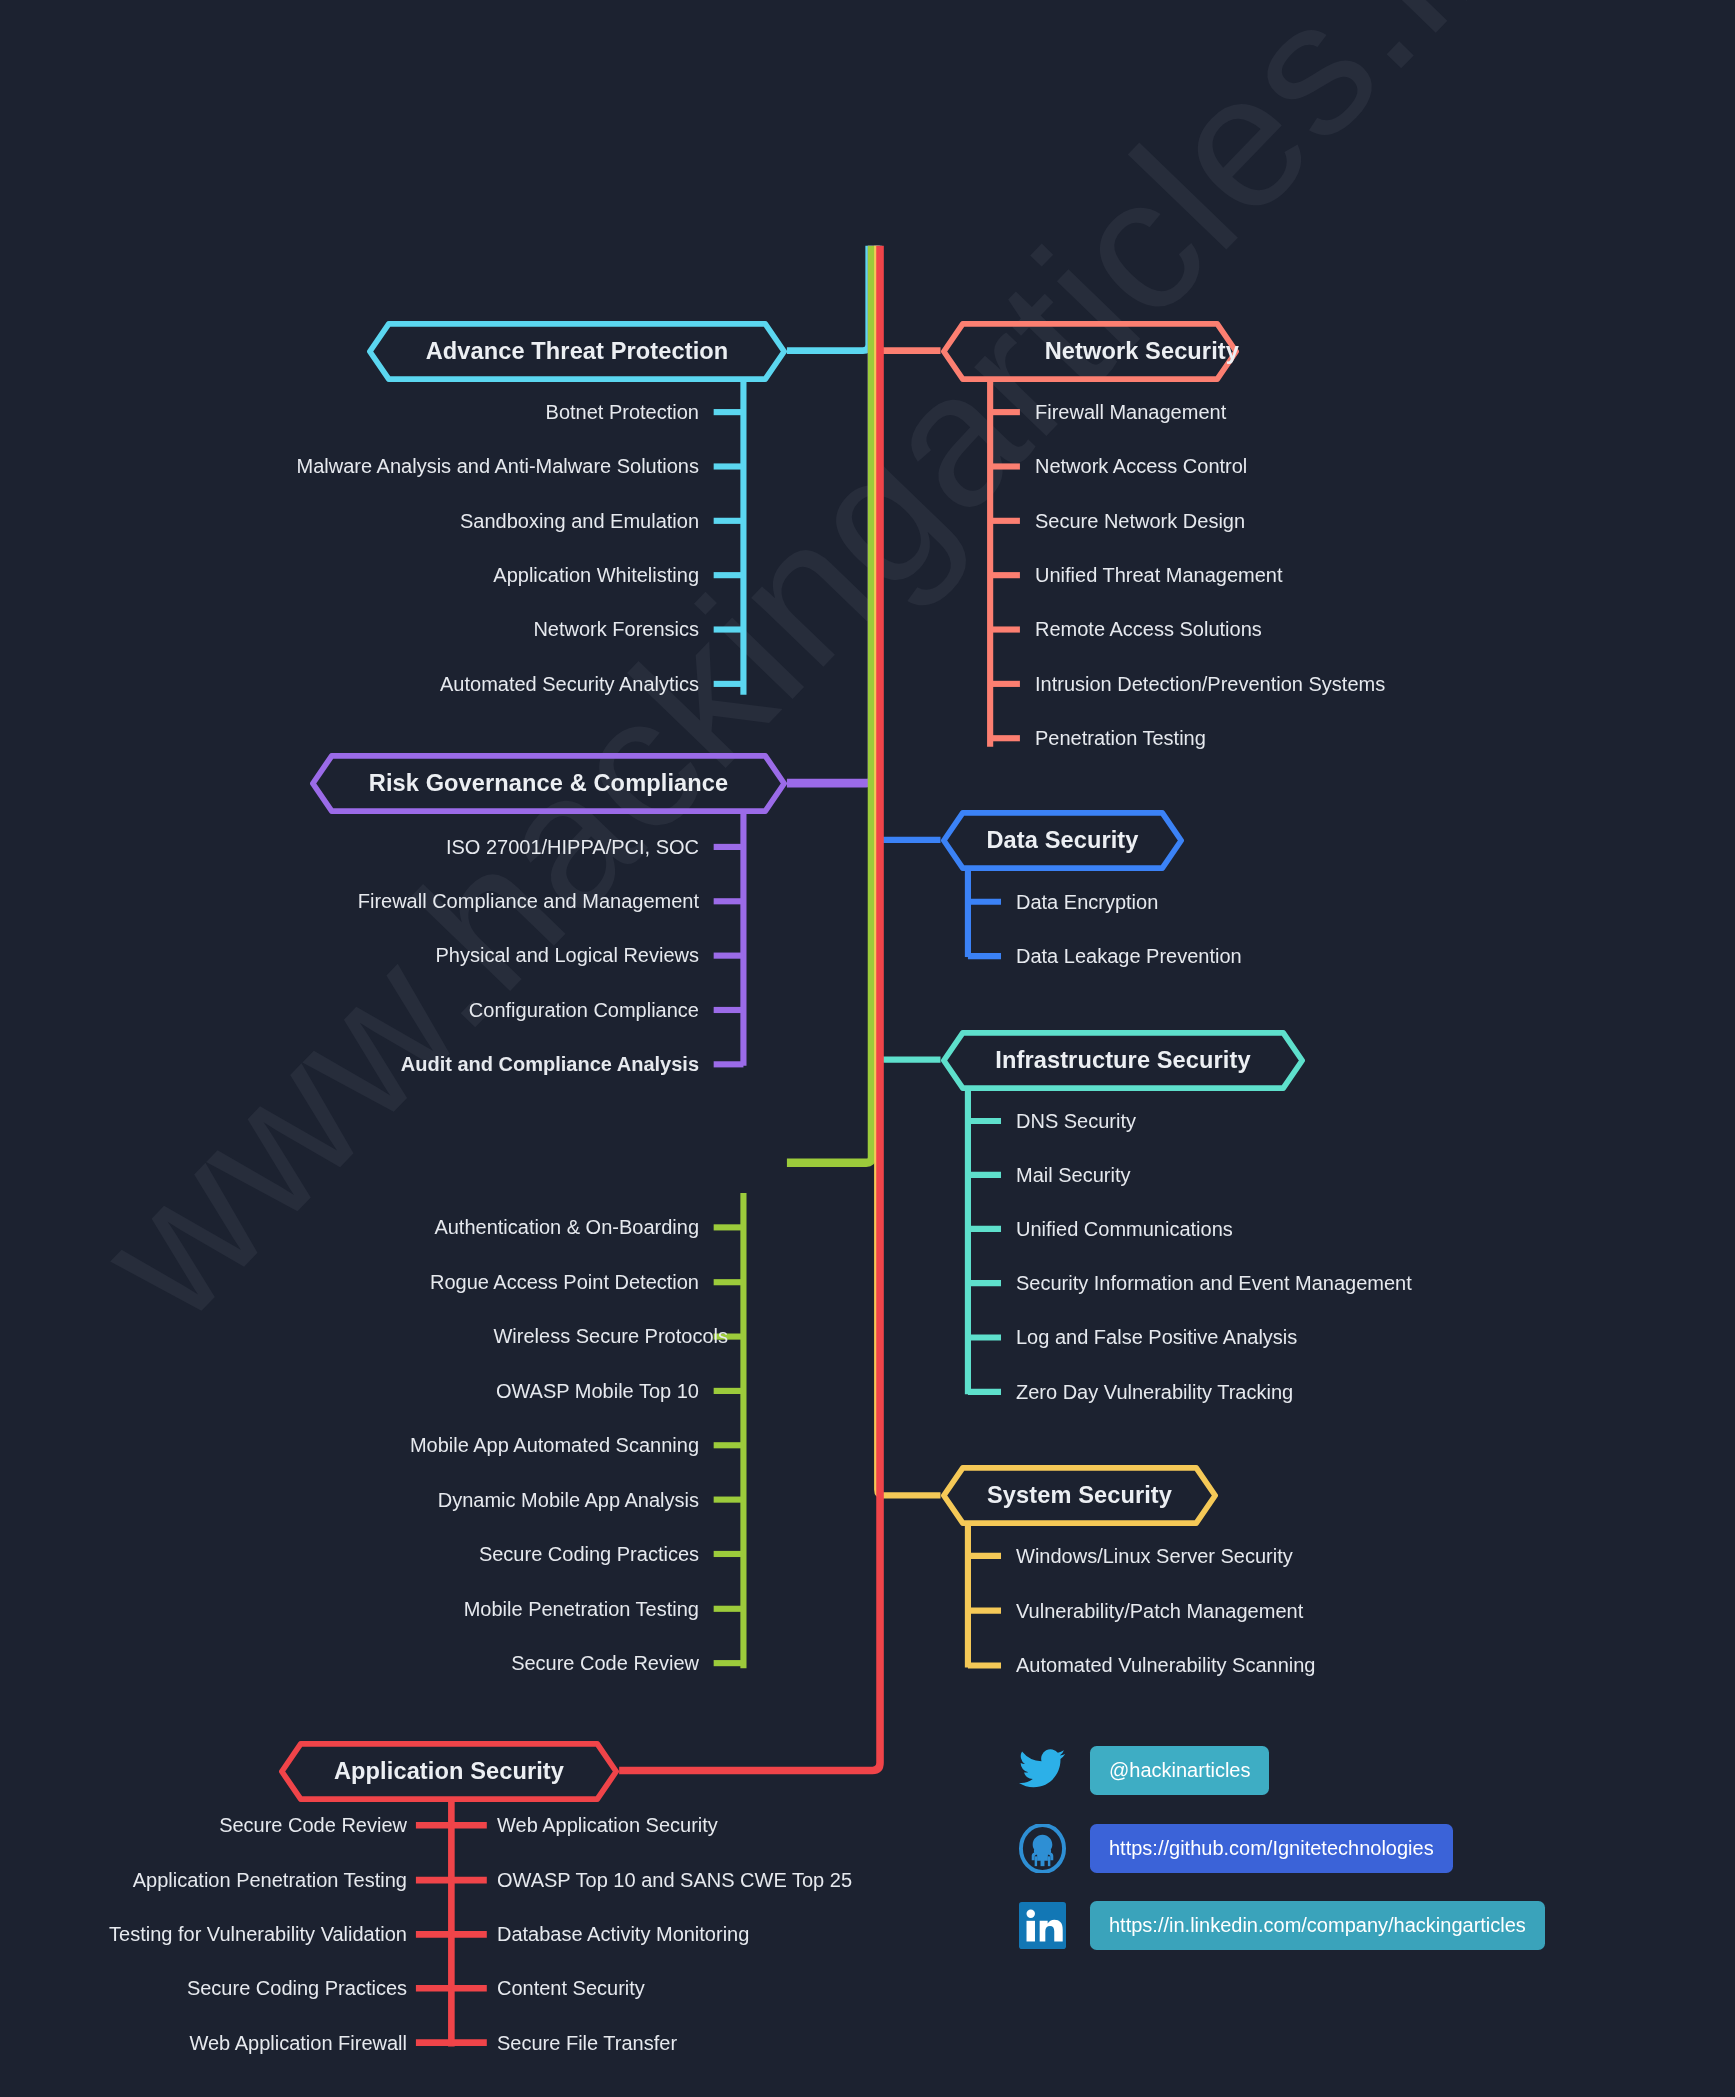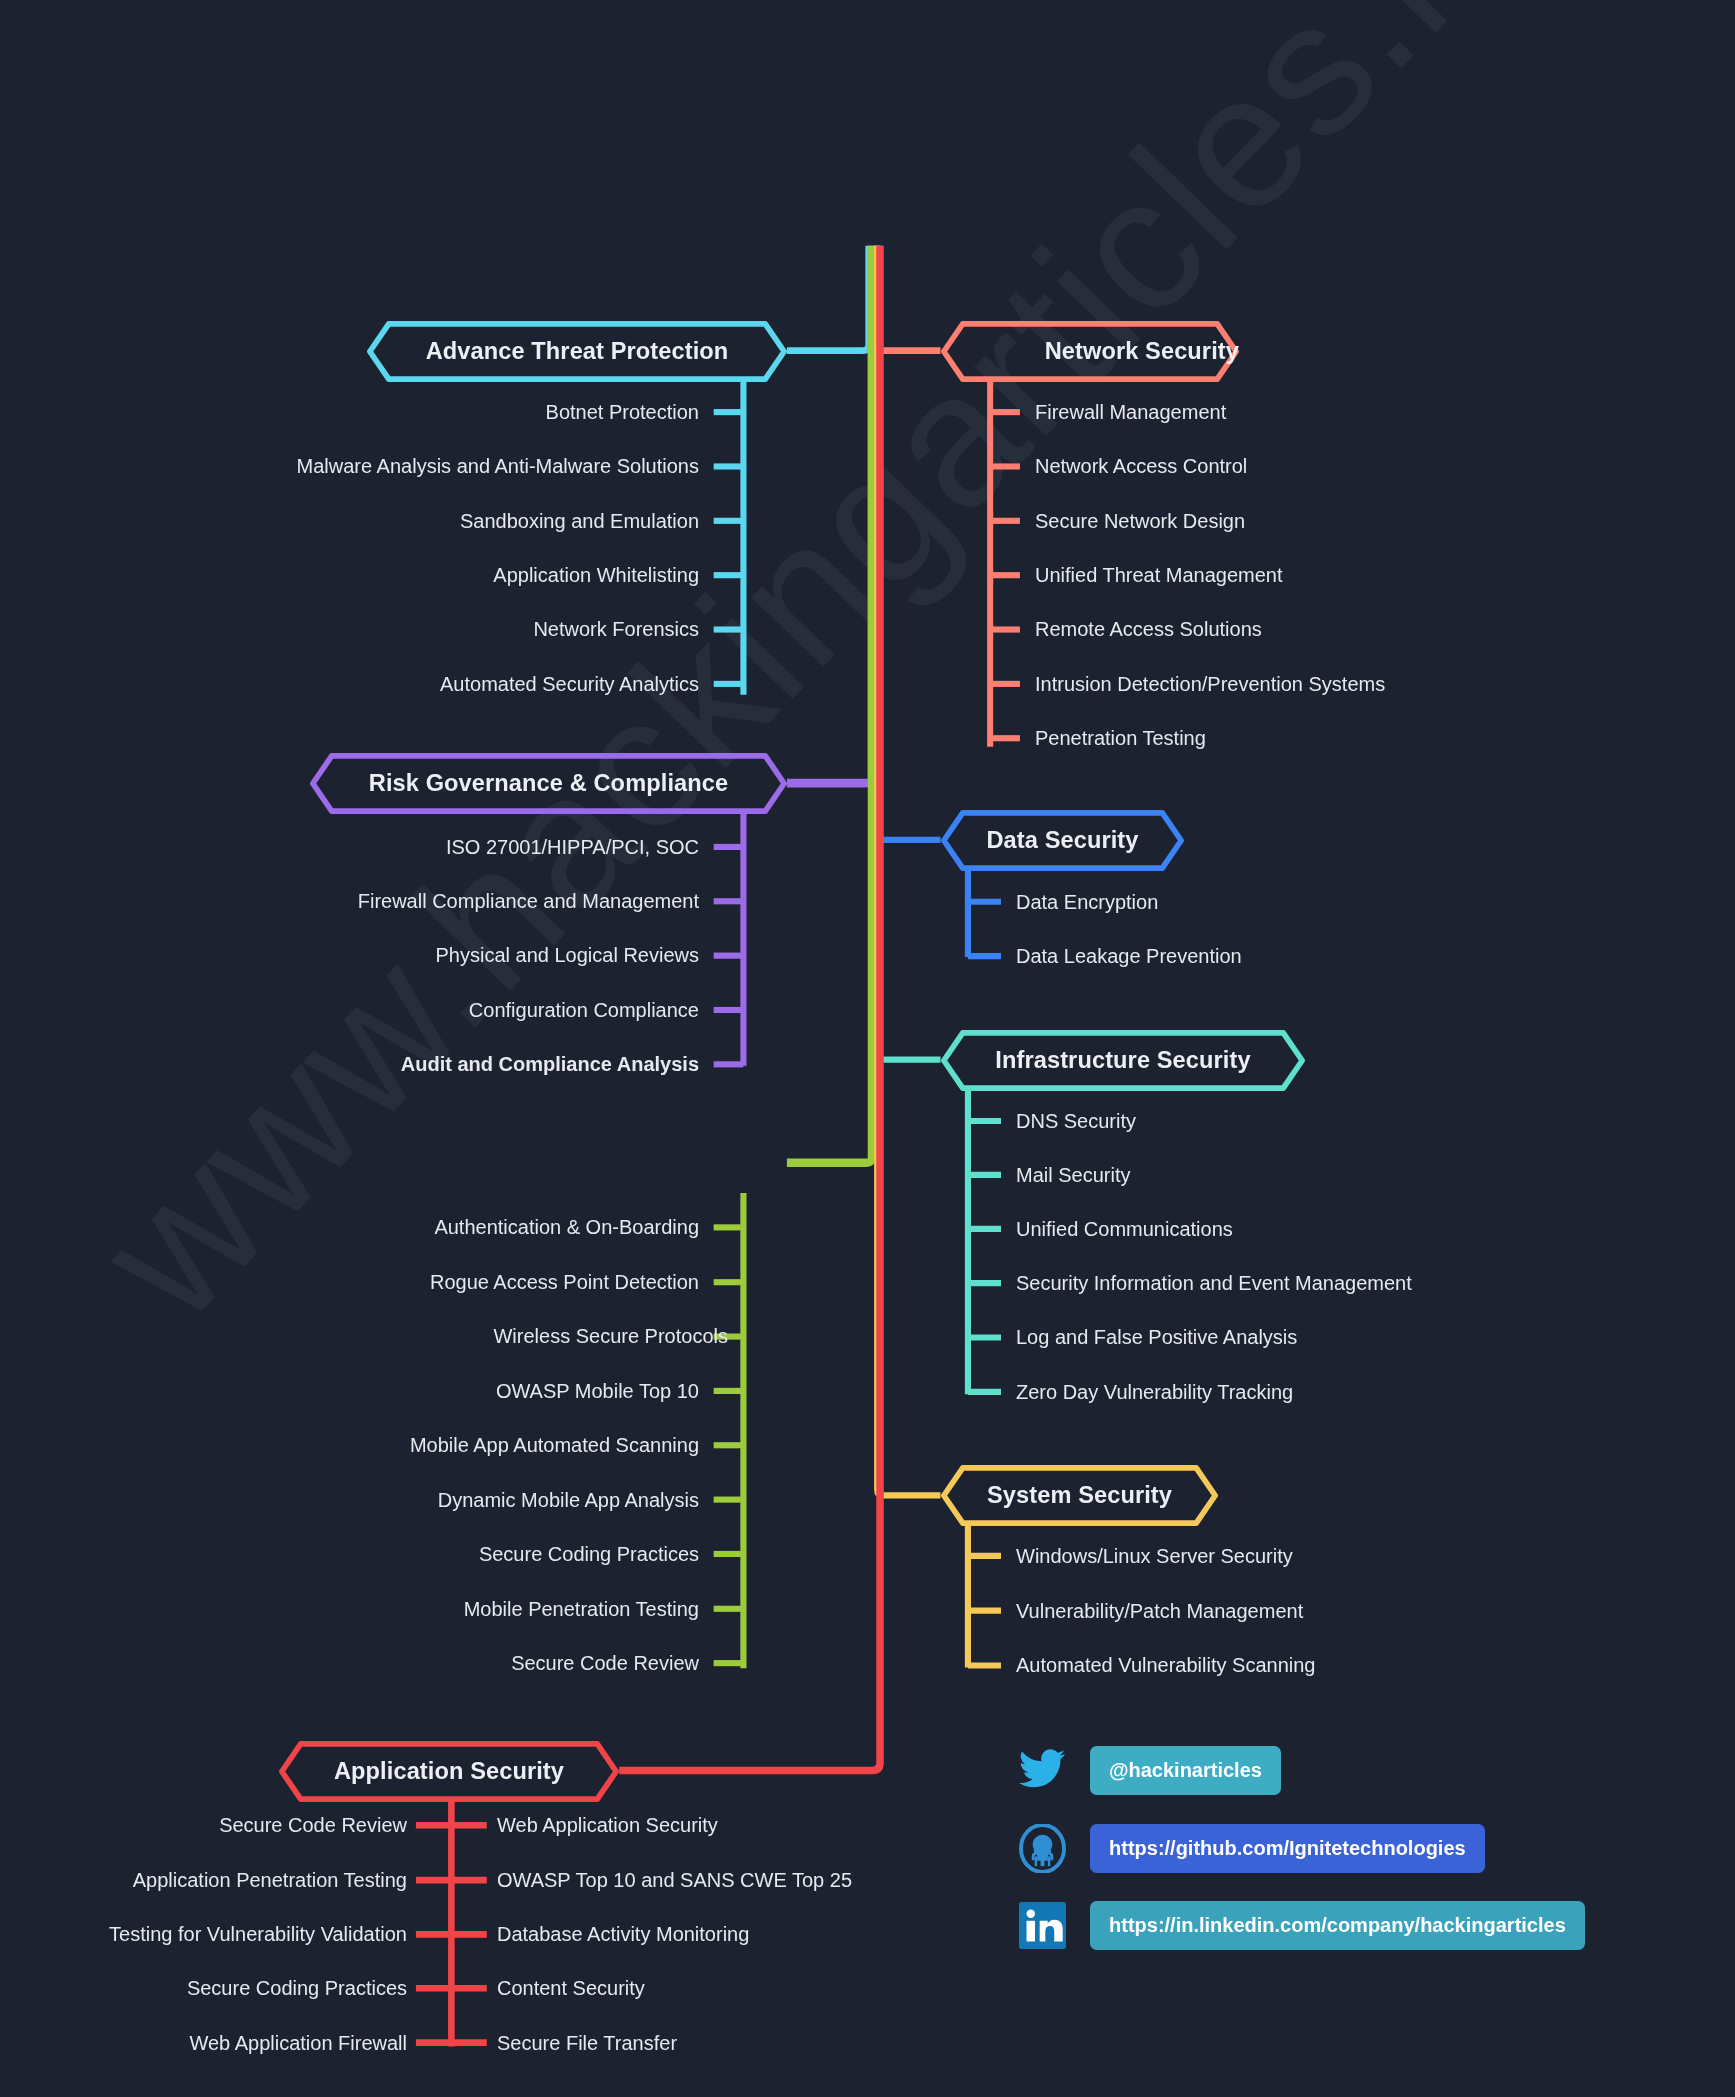--- a/index.html
+++ b/index.html
@@ -126,21 +126,21 @@
     margin-right: 21px;
   }
   .social-badge {
     display: flex;
     align-items: center;
     height: 49px;
     padding: 0 19px;
     border-radius: 6.6px;
     color: #ffffff;
     font-size: 20px;
-    font-weight: bold;
+    font-weight: normal;
     white-space: nowrap;
   }
 </style>
 </head>
 <body>
 
 <div id="stage">
 
   <div id="watermark">
     <span>www.hackingarticles.in</span>

